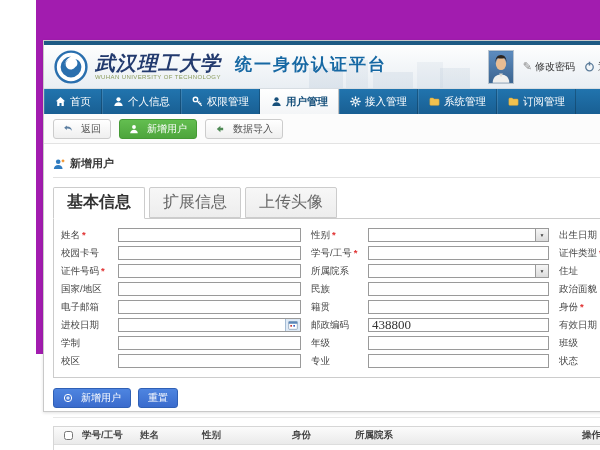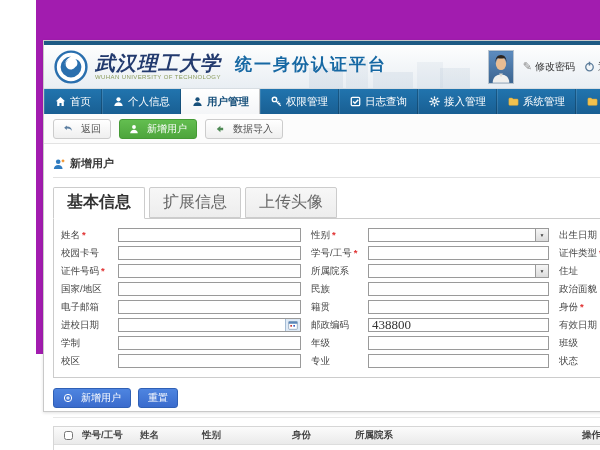--- a/index.html
+++ b/index.html
@@ -151,46 +151,37 @@
         </div>
         <div class="nav-item">
           <span class="nav-icon">
             <svg viewBox="0 0 12 12">
               <circle cx="6" cy="3.6" r="2.3" fill="currentColor"></circle>
               <path d="M1.4 11c.2-2.8 2.1-4.2 4.6-4.2s4.4 1.4 4.6 4.2z" fill="currentColor"></path>
             </svg>
           </span>
           <span>个人信息</span>
         </div>
+        <div class="nav-item">
+          <span class="nav-icon">
+            <svg viewBox="0 0 12 12">
+              <circle cx="3.8" cy="3.8" r="2.4" fill="none" stroke="currentColor" stroke-width="1.5"></circle>
+              <path d="M5.8 5.8 10.6 10.6M8.7 8.7 10 7.5M7.1 7.1 8.3 6" stroke="currentColor" stroke-width="1.3" fill="none"></path>
+            </svg>
+          </span>
+          <span>权限管理</span>
+        </div>
         <div class="nav-item active">
           <span class="nav-icon">
             <svg viewBox="0 0 12 12">
               <circle cx="6" cy="3.6" r="2.3" fill="currentColor"></circle>
               <path d="M1.4 11c.2-2.8 2.1-4.2 4.6-4.2s4.4 1.4 4.6 4.2z" fill="currentColor"></path>
             </svg>
           </span>
           <span>用户管理</span>
-        </div>
-        <div class="nav-item">
-          <span class="nav-icon">
-            <svg viewBox="0 0 12 12">
-              <circle cx="3.8" cy="3.8" r="2.4" fill="none" stroke="currentColor" stroke-width="1.5"></circle>
-              <path d="M5.8 5.8 10.6 10.6M8.7 8.7 10 7.5M7.1 7.1 8.3 6" stroke="currentColor" stroke-width="1.3" fill="none"></path>
-            </svg>
-          </span>
-          <span>权限管理</span>
-        </div>
-        <div class="nav-item">
-          <span class="nav-icon">
-            <svg viewBox="0 0 12 12">
-              <rect x="1.4" y="1.4" width="9.2" height="9.2" rx="1.4" fill="none" stroke="currentColor" stroke-width="1.4"></rect>
-              <path d="M3.4 6l2 2 3.6-4" stroke="currentColor" fill="none" stroke-width="1.5"></path>
-            </svg>
-          </span>
-          <span>日志查询</span>
         </div>
         <div class="nav-item">
           <span class="nav-icon">
             <svg viewBox="0 0 12 12">
               <circle cx="6" cy="6" r="2" fill="none" stroke="currentColor" stroke-width="1.4"></circle>
               <g stroke="currentColor" stroke-width="1.4" stroke-linecap="round">
                 <line x1="6" y1="0.9" x2="6" y2="2.4"></line>
                 <line x1="6" y1="9.6" x2="6" y2="11.1"></line>
                 <line x1="0.9" y1="6" x2="2.4" y2="6"></line>
                 <line x1="9.6" y1="6" x2="11.1" y2="6"></line>

